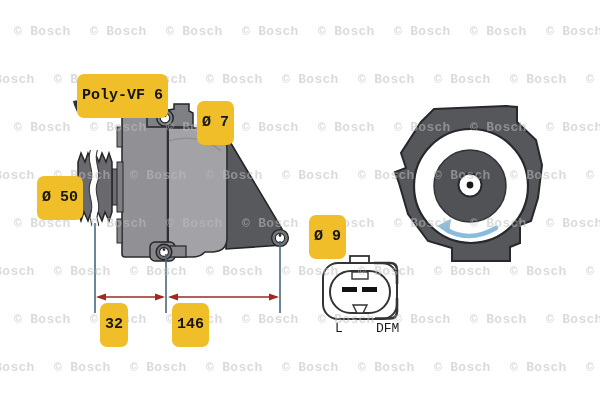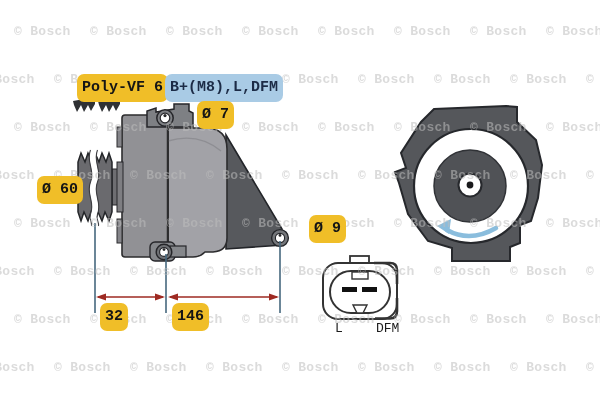--- a/index.html
+++ b/index.html
@@ -3,21 +3,21 @@
 <meta charset="utf-8">
 <style>
   html,body{margin:0;padding:0;background:#fff;}
   .stage{position:relative;width:600px;height:400px;background:#ffffff;overflow:hidden;
          font-family:Liberation Mono, monospace;}
   svg.draw{position:absolute;left:0;top:0;z-index:1;}
   .wm-layer{position:absolute;left:0;top:0;width:600px;height:400px;z-index:2;pointer-events:none;}
   .wm{position:absolute;font-size:13px;font-weight:bold;letter-spacing:.3px;
       color:rgba(190,190,190,0.55);white-space:nowrap;}
   .tag{position:absolute;z-index:3;background:#f0be28;color:#151515;font-weight:bold;
-       font-size:15px;line-height:20px;padding:4px 5px;white-space:nowrap;border-radius:7px;}
+       font-size:15px;line-height:20px;padding:12px 5px;white-space:nowrap;border-radius:7px;}
   .tag.blue{background:#a9cbe5;color:#1c2b46;}
   .pin-label{position:absolute;z-index:3;font-size:13px;color:#1c1c1c;line-height:14px;}
 </style>
 </head>
 <body>
 
 <div class="stage">
 
   <svg class="draw" width="600" height="400" viewBox="0 0 600 400">
 
@@ -171,23 +171,22 @@
       <span class="wm" style="left: 130px; top: 360px;">© Bosch</span>
       <span class="wm" style="left: 206px; top: 360px;">© Bosch</span>
       <span class="wm" style="left: 282px; top: 360px;">© Bosch</span>
       <span class="wm" style="left: 358px; top: 360px;">© Bosch</span>
       <span class="wm" style="left: 434px; top: 360px;">© Bosch</span>
       <span class="wm" style="left: 510px; top: 360px;">© Bosch</span>
       <span class="wm" style="left: 586px; top: 360px;">© Bosch</span>
     </div>
 
   <div class="tag" style="left:77px;top:74px;">Poly-VF 6</div>
-  <div class="tag blue" style="left:165px;top:74px;">B+(M8),L,DFM</div>
   <div class="tag" style="left:197px;top:101px;">Ø 7</div>
-  <div class="tag" style="left:37px;top:176px;">Ø 60</div>
+  <div class="tag" style="left:37px;top:176px;">Ø 50</div>
   <div class="tag" style="left:309px;top:215px;">Ø 9</div>
 
   <div class="tag" style="left:100px;top:303px;">32</div>
   <div class="tag" style="left:172px;top:303px;">146</div>
 
   <div class="pin-label" style="left:335px;top:322px;">L</div>
   <div class="pin-label" style="left:376px;top:322px;">DFM</div>
 </div>
 
 </body></html>

